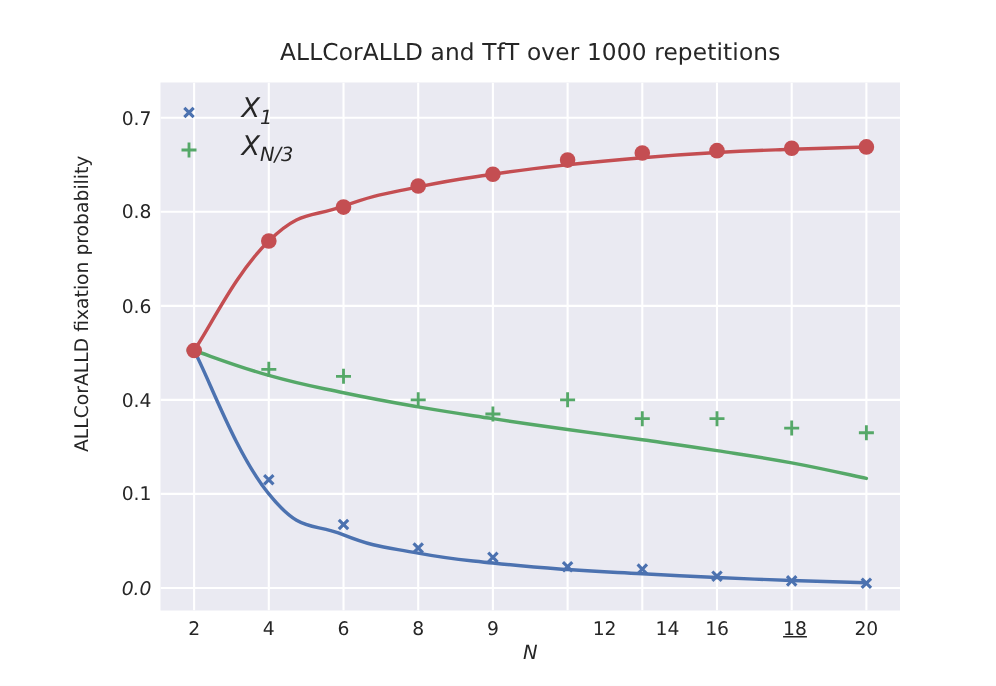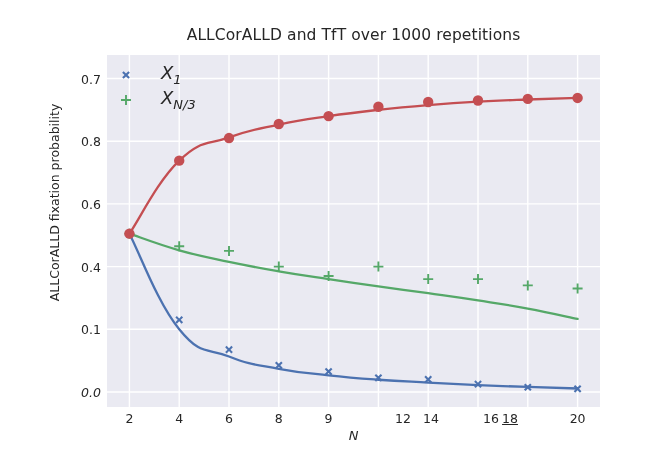--- a/index.html
+++ b/index.html
@@ -211,23 +211,23 @@
       <div class="ytick" style="top: 86.1977px;">0.8</div>
       <div class="ytick" style="top: 23.5085px;">0.7</div>
     </div>
   <div id="xtick-wrap">
       <div class="xtick" style="left: 22.4091px;">2</div>
       <div class="xtick" style="left: 72.2071px;">4</div>
       <div class="xtick" style="left: 122.005px;">6</div>
       <div class="xtick" style="left: 171.803px;">8</div>
       <div class="xtick" style="left: 221.601px;">9</div>
       <div class="xtick" style="left: 284px; text-align: right;">12</div>
-      <div class="xtick" style="left: 312px; text-align: right;">14</div>
-      <div class="xtick" style="left: 384px;">16</div>
-      <div class="xtick" style="left: 403px; text-decoration: underline;">18</div>
+      <div class="xtick" style="left: 338px;">14</div>
+      <div class="xtick" style="left: 359px; text-align: right;">16</div>
+      <div class="xtick" style="left: 423px; text-decoration: underline;">18</div>
       <div class="xtick" style="left: 470.591px;">20</div>
     </div>
 
   <div id="xlabel">N</div>
   <div id="ylabel">ALLCorALLD fixation probability</div>
 
   <div id="legend">
       <div class="legend-row">
         <div class="legend-marker"><svg width="30" height="22" viewBox="0 0 30 22">
             <path d="M 4.6 9.95 H 7.95 V 6.6 H 10.05 V 9.95 H 13.4 V 12.05 H 10.05 V 15.4 H 7.95 V 12.05 H 4.6 Z" fill="#4C72B0" transform="rotate(45 9 11)"></path>

